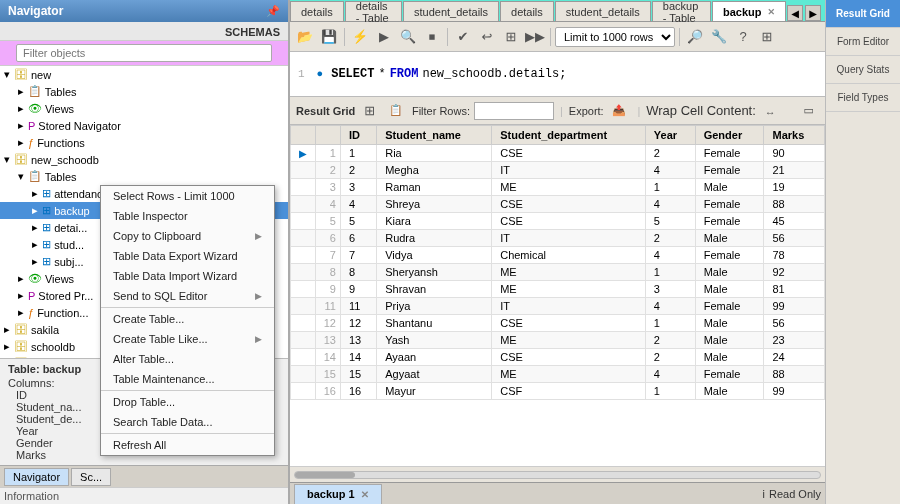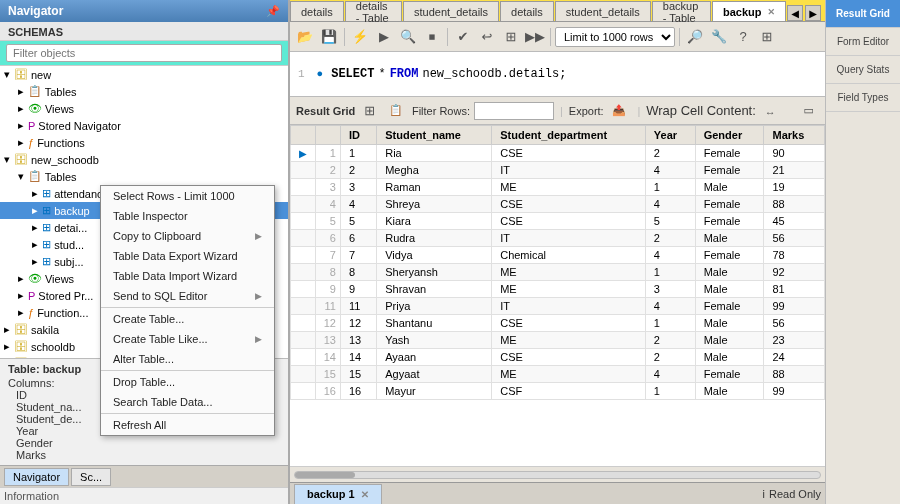--- a/index.html
+++ b/index.html
@@ -1,33 +1,33 @@
 <!DOCTYPE html>
 <html><head>
   <meta charset="utf-8">
   <style>
     * { margin: 0; padding: 0; box-sizing: border-box; }
     body { font-family: 'Segoe UI', Arial, sans-serif; font-size: 11px; background: #f0f0f0; width: 900px; height: 504px; overflow: hidden; display: flex; flex-direction: column; }
 
     
-    .top-tabs { display: flex; background: #fde047; border-bottom: 1px solid #999; height: 22px; align-items: flex-end; flex-shrink: 0; }
+    .top-tabs { display: flex; background: #5eead4; border-bottom: 1px solid #999; height: 22px; align-items: flex-end; flex-shrink: 0; }
     .top-tab { padding: 2px 10px; background: #e8e4dc; border: 1px solid #999; border-bottom: none; font-size: 11px; color: #333; cursor: pointer; height: 20px; display: flex; align-items: center; margin-right: 1px; }
     .top-tab.active { background: #fff; color: #000; font-weight: bold; }
     .top-tab-nav { display: flex; align-items: center; margin-left: auto; padding-right: 4px; gap: 2px; }
     .top-tab-nav button { width: 16px; height: 16px; font-size: 10px; background: #d4d0c8; border: 1px solid #999; cursor: pointer; display: flex; align-items: center; justify-content: center; }
 
     
     .main { display: flex; flex: 1; overflow: hidden; }
 
     
     .navigator { width: 290px; flex-shrink: 0; background: #f5f5f5; border-right: 2px solid #aaa; display: flex; flex-direction: column; position: relative; }
     .nav-header { background: linear-gradient(to bottom, #6b9fd4, #4a7fb5); color: white; padding: 3px 8px; font-weight: bold; font-size: 12px; display: flex; justify-content: space-between; align-items: center; height: 22px; }
     .nav-header-btn { background: none; border: none; color: white; cursor: pointer; font-size: 11px; }
-    .schemas-label { font-size: 11px; font-weight: bold; color: #333; padding: 4px 8px 2px; background: #e8e8e8; border-bottom: 1px solid #ccc; display: flex; justify-content: flex-start; }
-    .search-box { padding: 3px 6px; background: #5eead4; border-bottom: 1px solid #ccc; }
+    .schemas-label { font-size: 11px; font-weight: bold; color: #333; padding: 4px 8px 2px; background: #e8e8e8; border-bottom: 1px solid #ccc; display: flex; justify-content: flex-end; }
+    .search-box { padding: 3px 16px; background: #f0abfc; border-bottom: 1px solid #ccc; }
     .search-box input { width: 100%; padding: 2px 6px; border: 1px solid #aaa; font-size: 11px; border-radius: 2px; }
     .nav-tree { flex: 1; overflow-y: auto; overflow-x: hidden; background: #fff; }
     .tree-item { display: flex; align-items: center; padding: 2px 4px; cursor: pointer; white-space: nowrap; }
     .tree-item.selected { background: #4a90d9; color: white; }
     .tree-item .icon { margin-right: 3px; flex-shrink: 0; }
     .tree-item .label { font-size: 11px; }
     .triangle { display: inline-block; width: 10px; cursor: pointer; }
 
     
     .icon-db { color: #c8a000; }
@@ -256,20 +256,23 @@
         <div class="cm-separator"></div>
         <div class="context-menu-item">
           <span>Create Table...</span>
         </div>
         <div class="context-menu-item">
           <span>Create Table Like...</span>
           <span class="arrow">▶</span>
         </div>
         <div class="context-menu-item">
           <span>Alter Table...</span>
+        </div>
+        <div class="context-menu-item">
+          <span>Table Maintenance...</span>
         </div>
         <div class="cm-separator"></div>
         <div class="context-menu-item">
           <span>Drop Table...</span>
         </div>
         <div class="context-menu-item">
           <span>Search Table Data...</span>
         </div>
         <div class="cm-separator"></div>
         <div class="context-menu-item">

